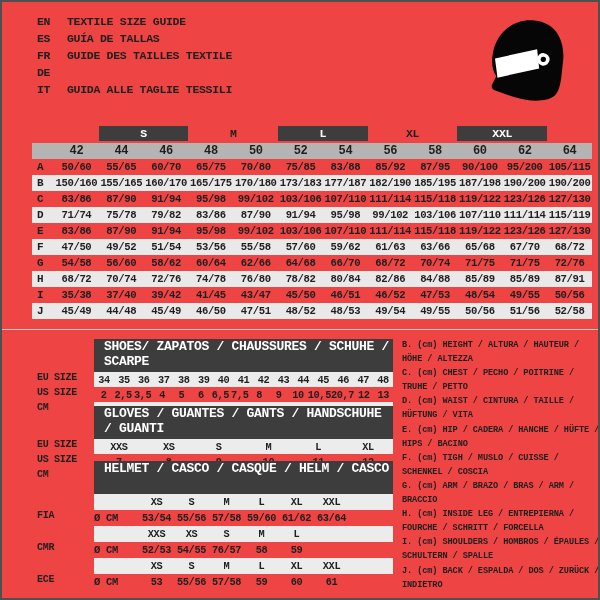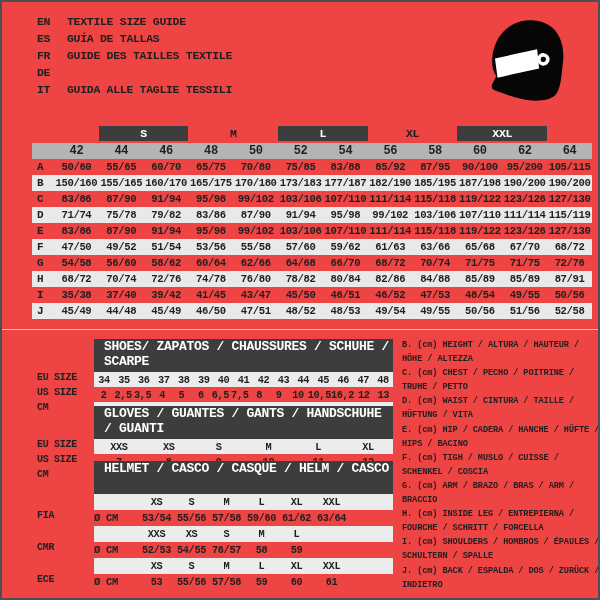--- a/index.html
+++ b/index.html
@@ -287,21 +287,21 @@
             <div class="cell">3,5</div>
             <div class="cell">4</div>
             <div class="cell">5</div>
             <div class="cell">6</div>
             <div class="cell">6,5</div>
             <div class="cell">7,5</div>
             <div class="cell">8</div>
             <div class="cell">9</div>
             <div class="cell">10</div>
             <div class="cell">10,5</div>
-            <div class="cell">16,2</div>
+            <div class="cell">20,7</div>
             <div class="cell">12</div>
             <div class="cell">13</div>
           </div>
         </div>
         <div class="sec-row shaded">
           <div class="sec-label">CM</div>
           <div class="sec-cells">
             <div class="cell">23</div>
             <div class="cell">23,5</div>
             <div class="cell">24</div>

